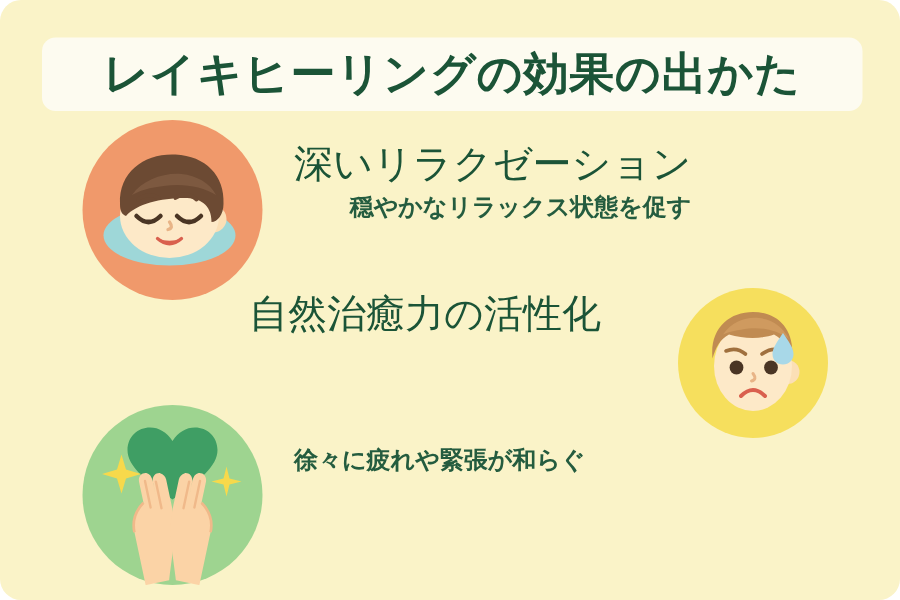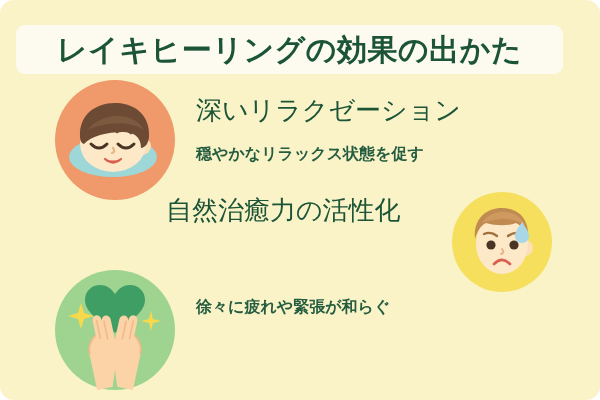--- a/index.html
+++ b/index.html
@@ -9,21 +9,21 @@
     font-family:"DejaVu Sans","Liberation Sans",sans-serif;
   }
   #canvas{
     position:relative;width:600px;height:400px;
     background:#faf3c8;
     border-radius:14px;
     overflow:hidden;
   }
   
   #title-card{
-    position:absolute;left:16px;top:25px;width:547px;height:49px;
+    position:absolute;left:28px;top:25px;width:547px;height:49px;
     background:#fdfbf0;
     border-radius:9px;
     display:flex;align-items:center;justify-content:center;
   }
   #title-text{
     color:#1b5437;
     font-size:30px;
     font-weight:bold;
     letter-spacing:0.5px;
     white-space:nowrap;
@@ -41,21 +41,21 @@
     color:#245c3f;
     font-size:16px;
     font-weight:bold;
     line-height:1.15;
     white-space:nowrap;
   }
   .text-block{position:absolute;}
   #row1-text{left:196px;top:96px;}
   #row2-text{left:166px;top:196px;}
   #row3-text{left:196px;top:294px;}
-  #row1-text .row-sub{margin-top:20px;}
+  #row1-text .row-sub{margin-top:4px;text-align:right;}
   #row2-text .row-sub{margin-top:4px;}
   #row3-text .row-sub{margin-top:4px;}
   
   .icon-circle{position:absolute;border-radius:50%;}
   #icon-sleep{left:55px;top:80px;width:120px;height:120px;background:#f0996b;}
   #icon-tired{left:452px;top:192px;width:100px;height:100px;background:#f6df5d;}
   #icon-healing{left:55px;top:270px;width:120px;height:120px;background:#9ed490;}
   .icon-circle svg{display:block;width:100%;height:100%;}
 </style>
 </head>

